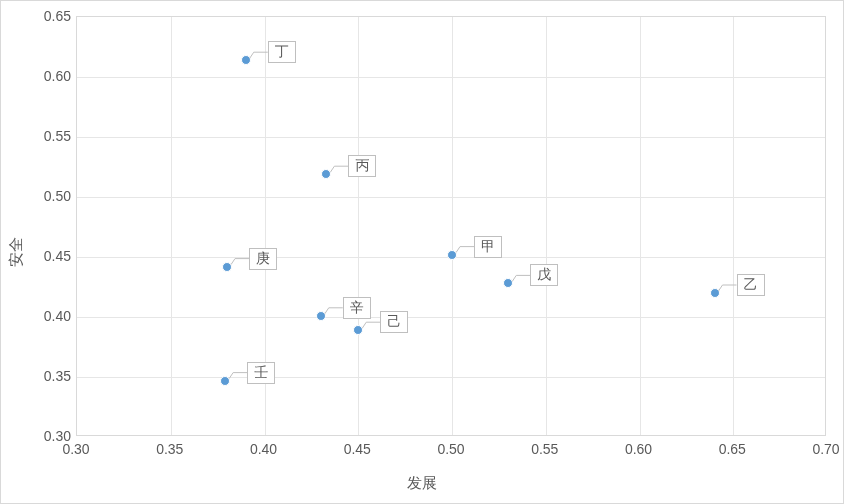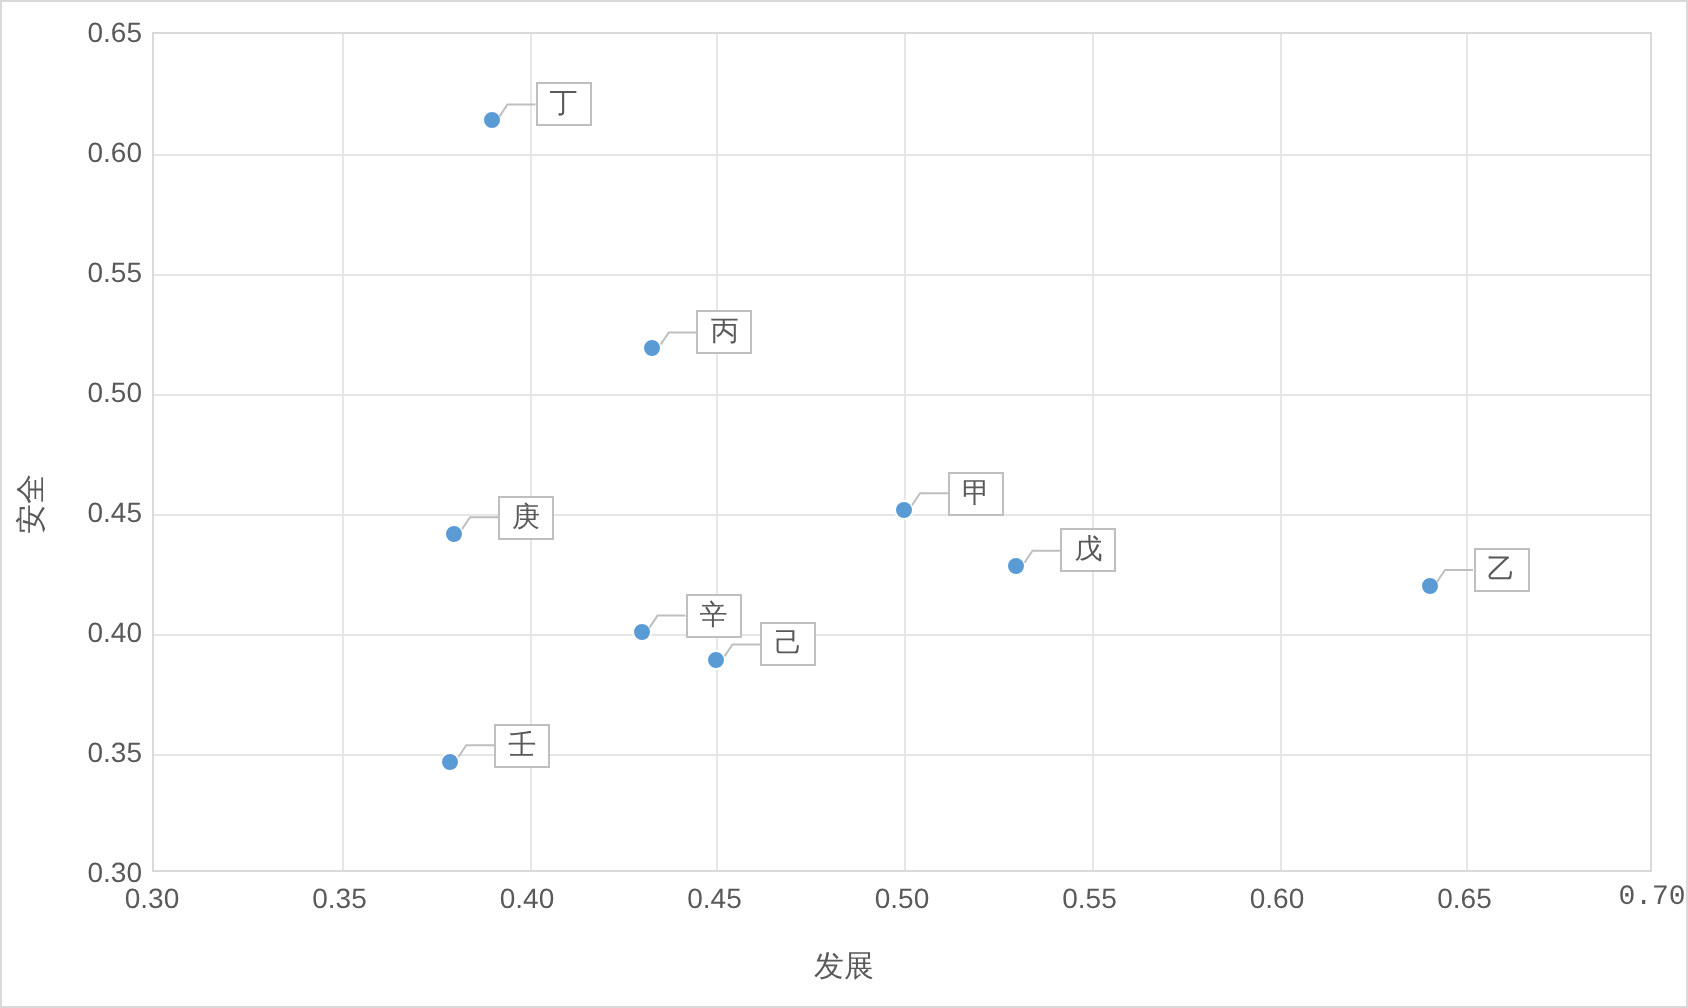--- a/index.html
+++ b/index.html
@@ -162,21 +162,21 @@
     </div>
 
 <div class="tick-x" style="left: 75px;">0.30</div>
     <div class="tick-x" style="left: 168.75px;">0.35</div>
     <div class="tick-x" style="left: 262.5px;">0.40</div>
     <div class="tick-x" style="left: 356.25px;">0.45</div>
     <div class="tick-x" style="left: 450px;">0.50</div>
     <div class="tick-x" style="left: 543.75px;">0.55</div>
     <div class="tick-x" style="left: 637.5px;">0.60</div>
     <div class="tick-x" style="left: 731.25px;">0.65</div>
-    <div class="tick-x" style="left: 825px; font-family: Liberation Mono, monospace;">0.70</div>
+    <div class="tick-x" style="left: 825px;">0.70</div>
     <div class="tick-y" style="top: 435px;">0.30</div>
     <div class="tick-y" style="top: 375px;">0.35</div>
     <div class="tick-y" style="top: 315px;">0.40</div>
     <div class="tick-y" style="top: 255px;">0.45</div>
     <div class="tick-y" style="top: 195px;">0.50</div>
     <div class="tick-y" style="top: 135px;">0.55</div>
     <div class="tick-y" style="top: 75px;">0.60</div>
     <div class="tick-y" style="top: 15px;">0.65</div>
   </div>
 

